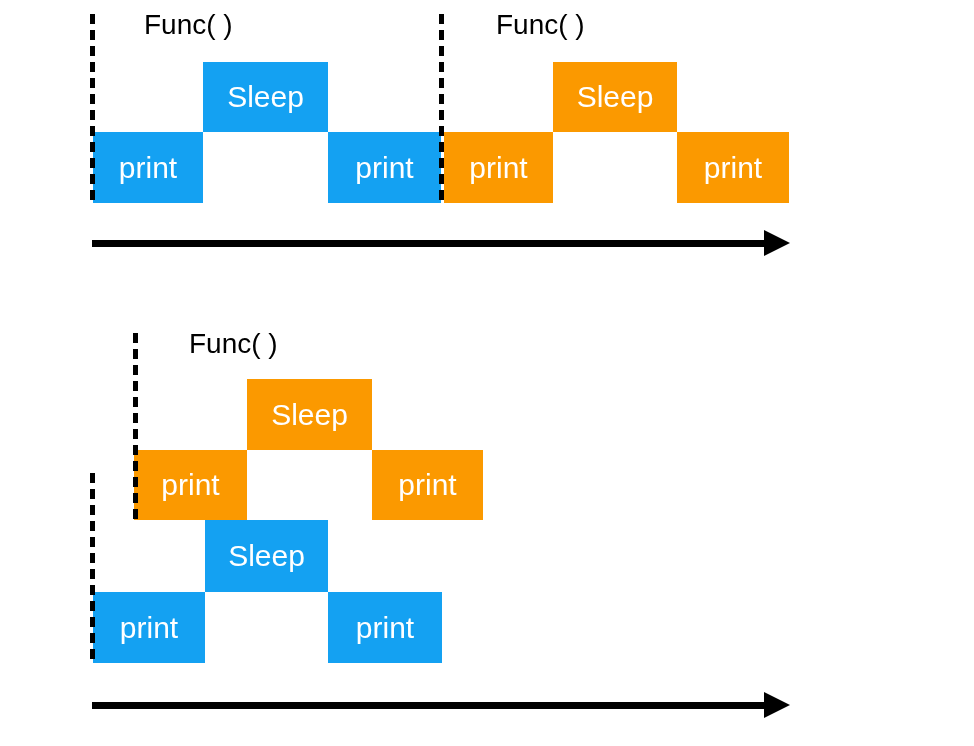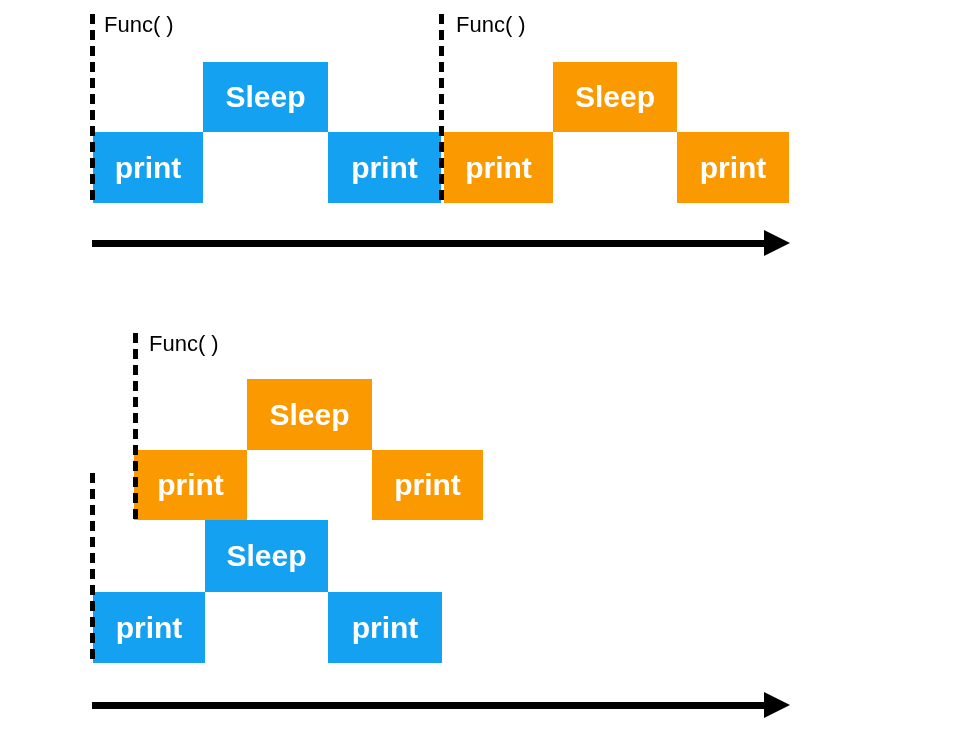--- a/index.html
+++ b/index.html
@@ -22,32 +22,33 @@
     background-image: repeating-linear-gradient(
       to bottom,
       var(--black) 0px,
       var(--black) 10px,
       transparent 10px,
       transparent 16px
     );
   }
   .func-label {
     position: absolute;
-    font-size: 22px;
+    font-size: 28px;
     line-height: 26px;
     color: var(--black);
     z-index: 2;
     white-space: pre;
+    margin-left: 40px;
   }
   .block {
     position: absolute;
     display: flex;
     align-items: center;
     justify-content: center;
-    font-weight: 700;
+    font-weight: 400;
     font-size: 30px;
     color: var(--white);
     z-index: 1;
   }
   .blue   { background: var(--blue); }
   .orange { background: var(--orange); }
   .arrow-line {
     position: absolute;
     height: 7px;
     background: var(--black);

